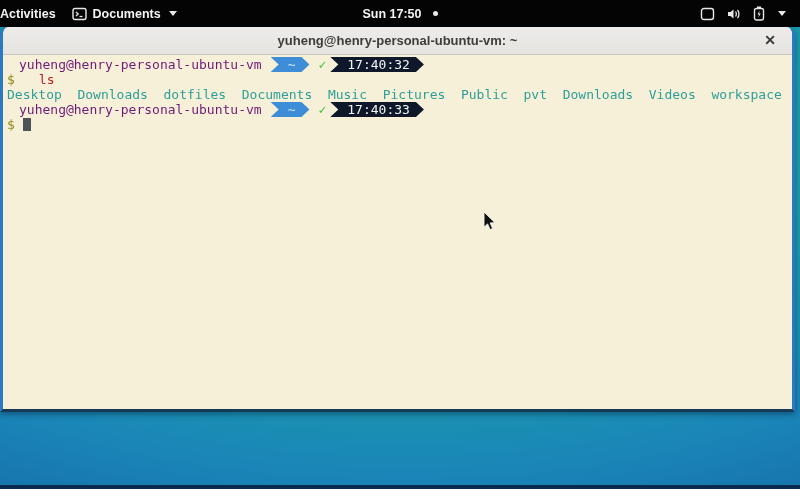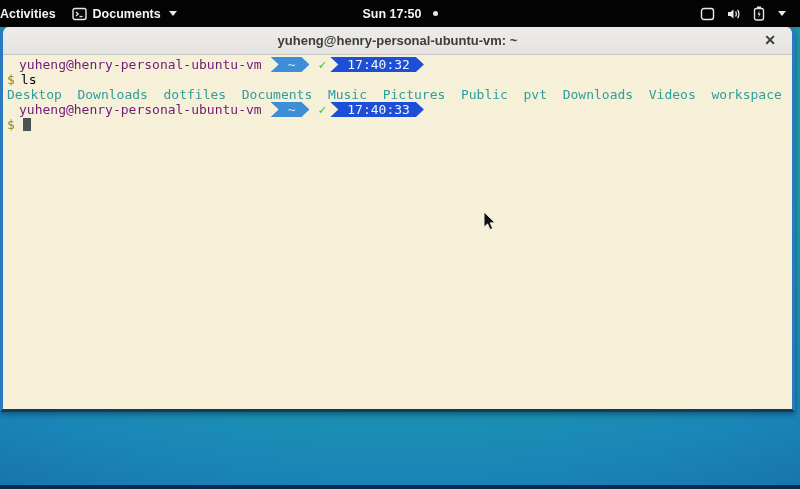--- a/index.html
+++ b/index.html
@@ -55,25 +55,25 @@
   .line{height:15px;white-space:pre;display:flex;align-items:center;}
   .prompt-line{margin-left:12px;}
   .user{color:#701a75;}
 
   .pl-seg{
     display:inline-flex;align-items:center;height:15px;margin-left:9px;
     clip-path:polygon(0 0, calc(100% - 8px) 0, 100% 50%, calc(100% - 8px) 100%, 0 100%, 8px 50%);
     padding:0 14px 0 17px;
   }
   .pl-blue{background:#3d8ed6;color:#cfe6fa;}
-  .pl-dark{background:#1d4ed8;color:#f3f6f6;margin-left:4px;}
+  .pl-dark{background:#0f172a;color:#f3f6f6;margin-left:4px;}
   .check{color:#3ec23a;font-weight:bold;margin-left:9px;}
 
   .dollar{color:#8f8a12;}
-  .cmd{color:#000000;margin-left:6px;}
+  .cmd{color:#b91c1c;margin-left:24px;}
   .listing .dir{color:#2e9e98;margin-right:2ch;}
   .cursor-block{display:inline-block;width:8px;height:13px;background:#4c5357;margin-left:8px;}
 
   
   .mouse{position:absolute;left:483px;top:211px;}
 </style>
 </head>
 <body>
 
 <div class="desktop">

